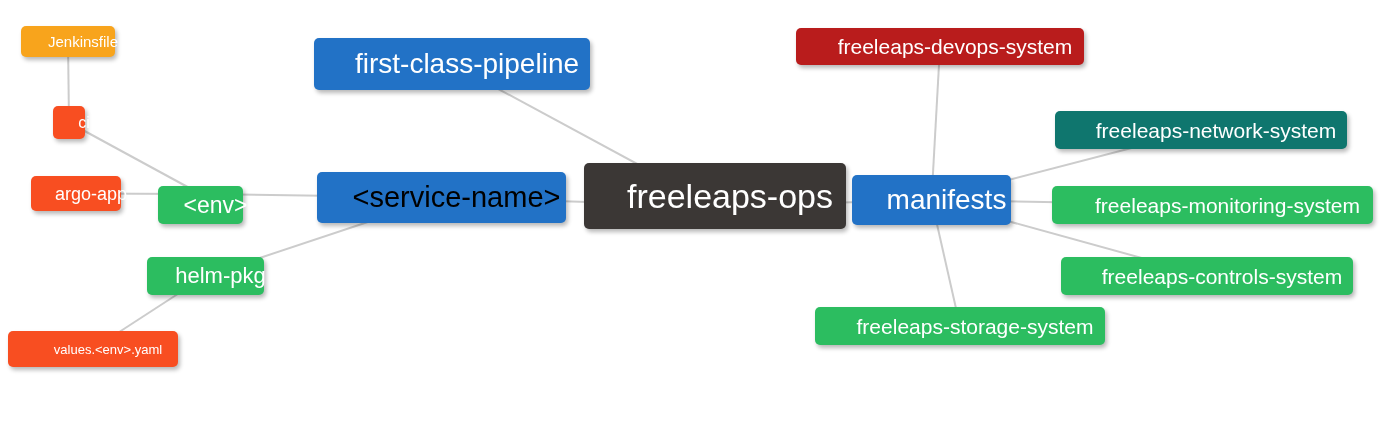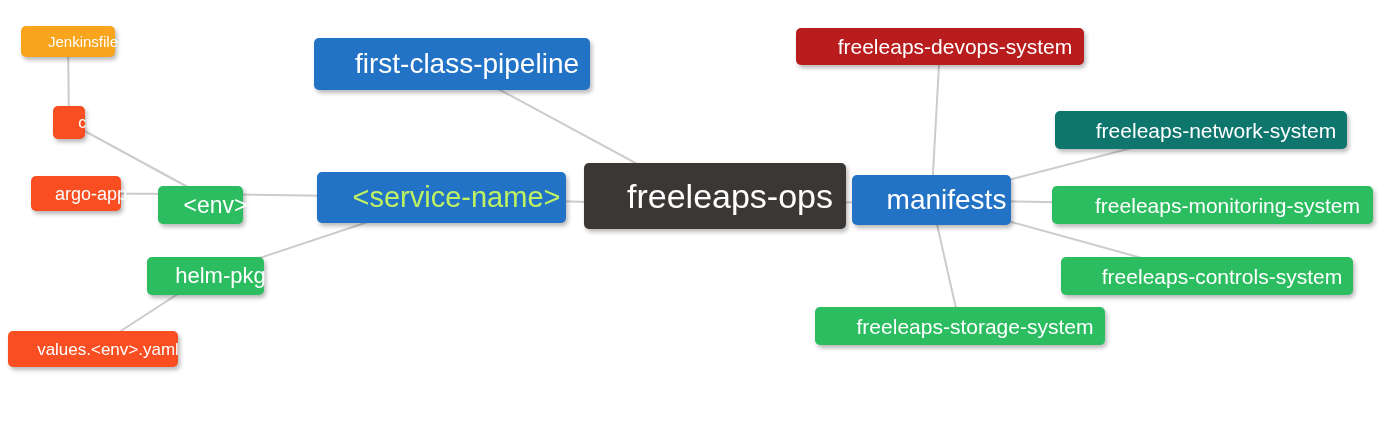--- a/index.html
+++ b/index.html
@@ -57,23 +57,23 @@
       <line x1="931.5" y1="200" x2="1212.5" y2="205" stroke="#cccccc" stroke-width="2"></line>
       <line x1="931.5" y1="200" x2="1207" y2="276" stroke="#cccccc" stroke-width="2"></line>
       <line x1="931.5" y1="200" x2="960" y2="326" stroke="#cccccc" stroke-width="2"></line>
     </svg>
   <div id="nodes-layer">
       <div class="node" style="left: 21px; top: 26px; width: 94px; height: 31px; font-size: 15px; background: rgb(248, 164, 28); color: rgb(255, 255, 255);">Jenkinsfile</div>
       <div class="node" style="left: 53px; top: 106px; width: 32px; height: 33px; font-size: 16px; background: rgb(248, 78, 33); color: rgb(255, 255, 255);">ci</div>
       <div class="node" style="left: 31px; top: 176px; width: 90px; height: 35px; font-size: 18px; background: rgb(248, 78, 33); color: rgb(255, 255, 255); text-align: center;">argo-app</div>
       <div class="node" style="left: 158px; top: 186px; width: 85px; height: 38px; font-size: 23px; background: rgb(44, 189, 96); color: rgb(255, 255, 255);">&lt;env&gt;</div>
       <div class="node" style="left: 147px; top: 257px; width: 117px; height: 38px; font-size: 22px; background: rgb(44, 189, 96); color: rgb(255, 255, 255);">helm-pkg</div>
-      <div class="node" style="left: 8px; top: 331px; width: 170px; height: 36px; font-size: 17px; background: rgb(248, 78, 33); color: rgb(255, 255, 255);">values.&lt;env&gt;.yaml</div>
+      <div class="node" style="left: 8px; top: 331px; width: 170px; height: 36px; font-size: 13px; background: rgb(248, 78, 33); color: rgb(255, 255, 255);">values.&lt;env&gt;.yaml</div>
       <div class="node" style="left: 314px; top: 38px; width: 276px; height: 52px; font-size: 28px; background: rgb(34, 114, 198); color: rgb(255, 255, 255);">first-class-pipeline</div>
-      <div class="node" style="left: 317px; top: 172px; width: 249px; height: 51px; font-size: 29px; background: rgb(34, 114, 198); color: #bef264;">&lt;service-name&gt;</div>
+      <div class="node" style="left: 317px; top: 172px; width: 249px; height: 51px; font-size: 29px; background: rgb(34, 114, 198); color: #000000;">&lt;service-name&gt;</div>
       <div class="node" style="left: 584px; top: 163px; width: 262px; height: 66px; font-size: 34px; background: rgb(59, 55, 53); color: rgb(255, 255, 255);">freeleaps-ops</div>
       <div class="node" style="left: 852px; top: 175px; width: 159px; height: 50px; font-size: 28px; background: rgb(34, 114, 198); color: rgb(255, 255, 255);">manifests</div>
       <div class="node" style="left: 796px; top: 28px; width: 288px; height: 37px; font-size: 21px; background: #b91c1c; color: rgb(255, 255, 255);">freeleaps-devops-system</div>
       <div class="node" style="left: 1055px; top: 111px; width: 292px; height: 38px; font-size: 21px; background: #0f766e; color: rgb(255, 255, 255);">freeleaps-network-system</div>
       <div class="node" style="left: 1052px; top: 186px; width: 321px; height: 38px; font-size: 21px; background: rgb(44, 189, 96); color: rgb(255, 255, 255);">freeleaps-monitoring-system</div>
       <div class="node" style="left: 1061px; top: 257px; width: 292px; height: 38px; font-size: 21px; background: rgb(44, 189, 96); color: rgb(255, 255, 255);">freeleaps-controls-system</div>
       <div class="node" style="left: 815px; top: 307px; width: 290px; height: 38px; font-size: 21px; background: rgb(44, 189, 96); color: rgb(255, 255, 255);">freeleaps-storage-system</div>
     </div>
 </div>
 

